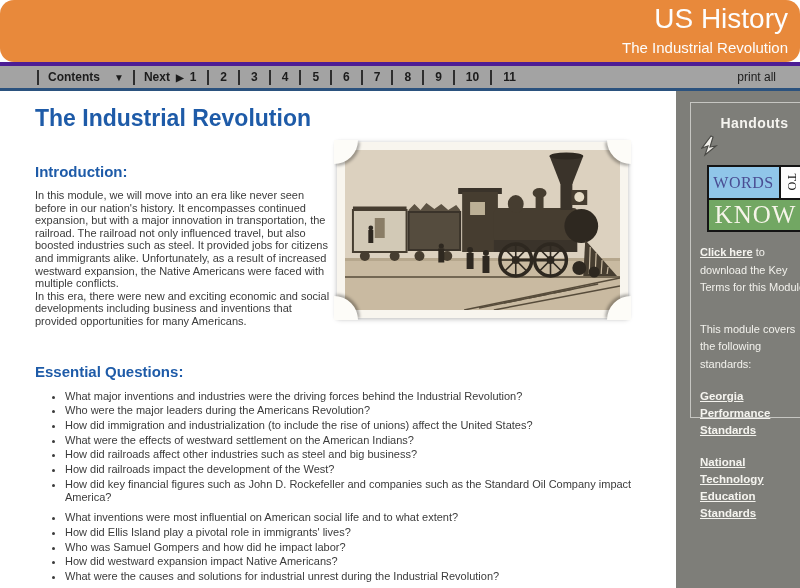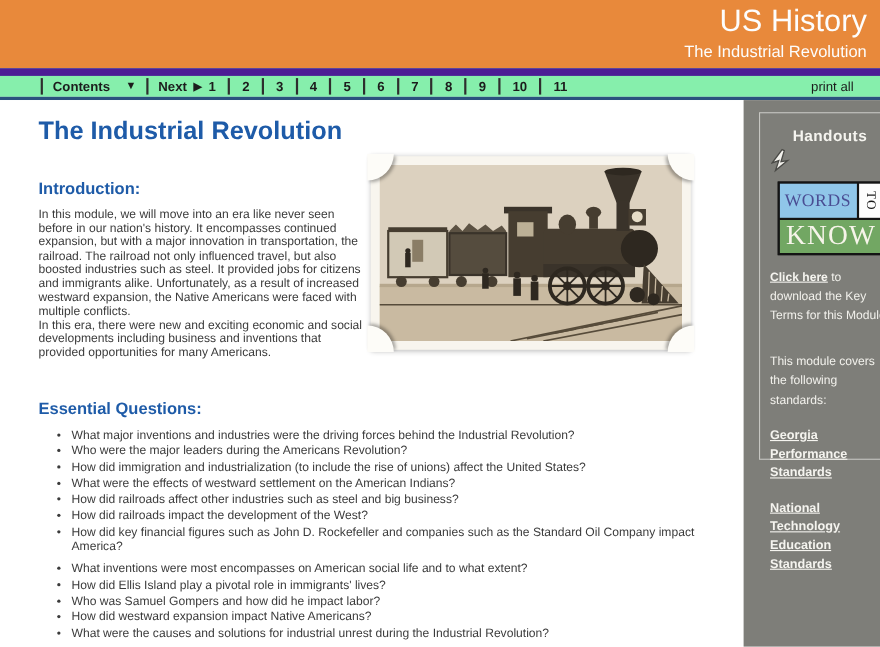--- a/index.html
+++ b/index.html
@@ -1,26 +1,26 @@
 <!DOCTYPE html>
 <html><head>
 <meta charset="utf-8">
 <style>
   * { box-sizing: border-box; }
   html, body { margin: 0; padding: 0; width: 800px; height: 588px; overflow: hidden;
     background: #fff; font-family: "Liberation Sans", sans-serif; }
 
   
   .masthead { height: 62px; background: #E8893B; color: #FDFDFD; text-align: right;
-    padding: 3px 12px 0 0; }
+    padding: 3px 12px 0 0; border-radius: 14px; }
   .masthead-title { font-size: 28px; line-height: 32px; }
   .masthead-subtitle { font-size: 15px; line-height: 18px; margin-top: 4px; }
 
   
-  .navbar { height: 26px; background: #86efac; border-top: 7px solid #4c1d95;
+  .navbar { height: 26px; background: #a3a3a3; border-top: 4px solid #4c1d95;
     display: flex; align-items: center; font-size: 12px; font-weight: bold; color: #1C1C1C;
     padding-left: 30px; }
   .sep { border-left: 2px solid #2E2E2E; height: 15px; margin: 0 7px; }
   .nav-btn { background: none; border: none; font: inherit; color: inherit; cursor: pointer;
     display: flex; align-items: center; padding: 0 2px; }
   .nav-btn .icn { margin-left: 14px; font-size: 10px; }
   .nav-btn.next .icn { margin-left: 6px; }
   .pagenum { margin: 0 4px; color: inherit; text-decoration: none; cursor: pointer; }
   .print-all { margin-left: auto; margin-right: 24px; font-weight: normal; color: #1C1C1C;
     text-decoration: none; cursor: pointer; }
@@ -137,21 +137,21 @@
 
       <h2 class="eq-h">Essential Questions:</h2>
       <ul class="eq">
         <li>What major inventions and industries were the driving forces behind the Industrial Revolution?</li>
         <li>Who were the major leaders during the Americans Revolution?</li>
         <li>How did immigration and industrialization (to include the rise of unions) affect the United States?</li>
         <li>What were the effects of westward settlement on the American Indians?</li>
         <li>How did railroads affect other industries such as steel and big business?</li>
         <li>How did railroads impact the development of the West?</li>
         <li>How did key financial figures such as John D. Rockefeller and companies such as the Standard Oil Company impact America?</li>
-        <li class="gap">What inventions were most encompasses on American social life and to what extent?</li>
+        <li class="gap">What inventions were most influential on American social life and to what extent?</li>
         <li>How did Ellis Island play a pivotal role in immigrants' lives?</li>
         <li>Who was Samuel Gompers and how did he impact labor?</li>
         <li>How did westward expansion impact Native Americans?</li>
         <li>What were the causes and solutions for industrial unrest during the Industrial Revolution?</li>
       </ul>
     </main>
 
     <div class="photo">
       <svg viewBox="0 0 277 160" preserveAspectRatio="none">
 

